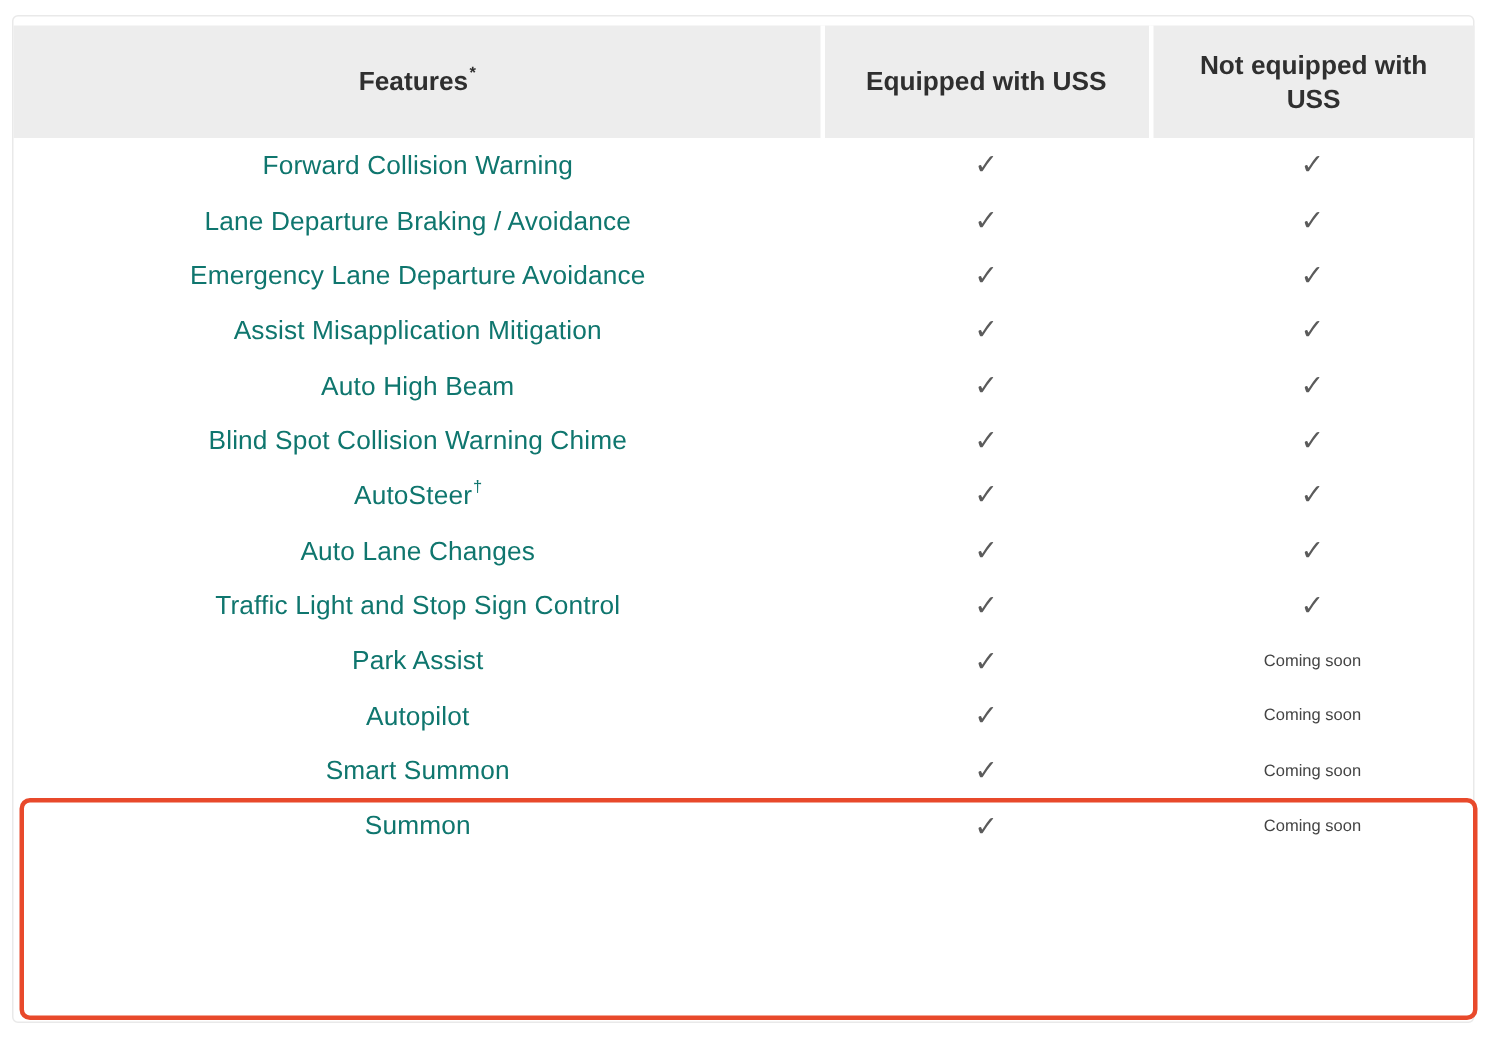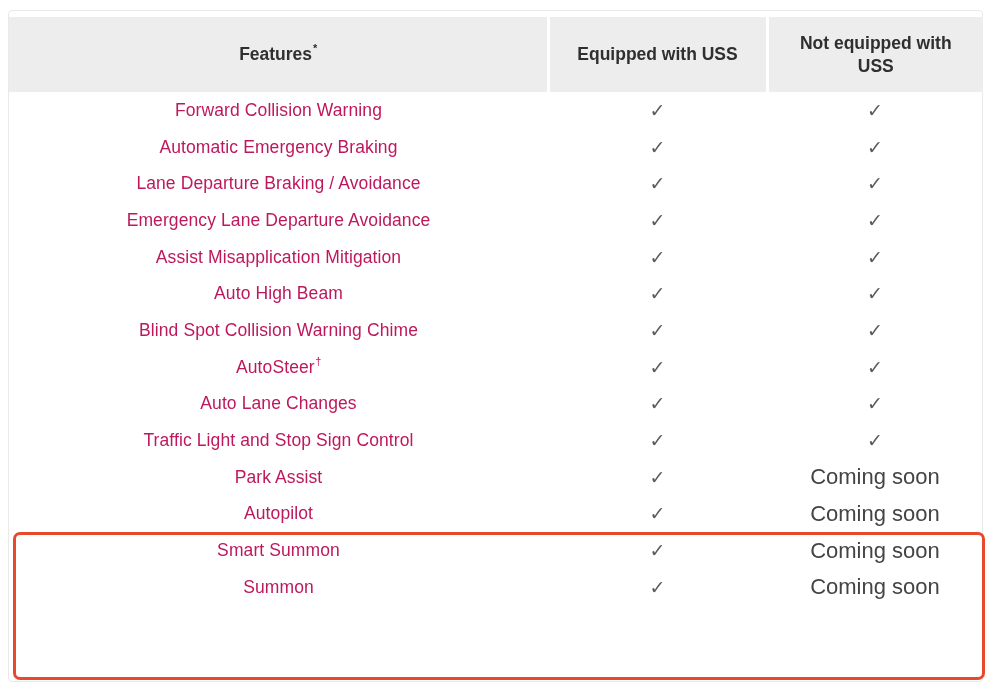--- a/index.html
+++ b/index.html
@@ -81,42 +81,42 @@
     vertical-align: middle;
     font-size: 17.5px;
     font-weight: 400;
     color: #444444;
     border: none;
     box-sizing: border-box;
     white-space: nowrap;
   }
 
   tbody td.feature-cell {
-    color: #be185d;
+    color: #0f766e;
     letter-spacing: 0.1px;
   }
 
   tbody td.feature-cell .sup-dagger {
     font-size: 11px;
     vertical-align: super;
     line-height: 0;
     position: relative;
     top: -1px;
     left: 0.5px;
   }
 
   tbody td.mark-cell {
     color: #5b5b5b;
     font-size: 19px;
     font-weight: 300;
   }
 
   tbody td.status-cell {
     color: #444444;
-    font-size: 22px;
+    font-size: 11px;
   }
 
   
   .highlight-box {
     position: absolute;
     left: 13px;
     top: 532px;
     width: 972px;
     height: 148px;
     box-sizing: border-box;
@@ -146,25 +146,20 @@
         <th><span>Not equipped with USS</span></th>
       </tr>
     </thead>
     <tbody id="table-body">
         <tr>
           <td class="feature-cell"><span>Forward Collision Warning</span></td>
           <td class="mark-cell">✓</td>
           <td class="mark-cell">✓</td>
         </tr>
         <tr>
-          <td class="feature-cell"><span>Automatic Emergency Braking</span></td>
-          <td class="mark-cell">✓</td>
-          <td class="mark-cell">✓</td>
-        </tr>
-        <tr>
           <td class="feature-cell"><span>Lane Departure Braking / Avoidance</span></td>
           <td class="mark-cell">✓</td>
           <td class="mark-cell">✓</td>
         </tr>
         <tr>
           <td class="feature-cell"><span>Emergency Lane Departure Avoidance</span></td>
           <td class="mark-cell">✓</td>
           <td class="mark-cell">✓</td>
         </tr>
         <tr>

